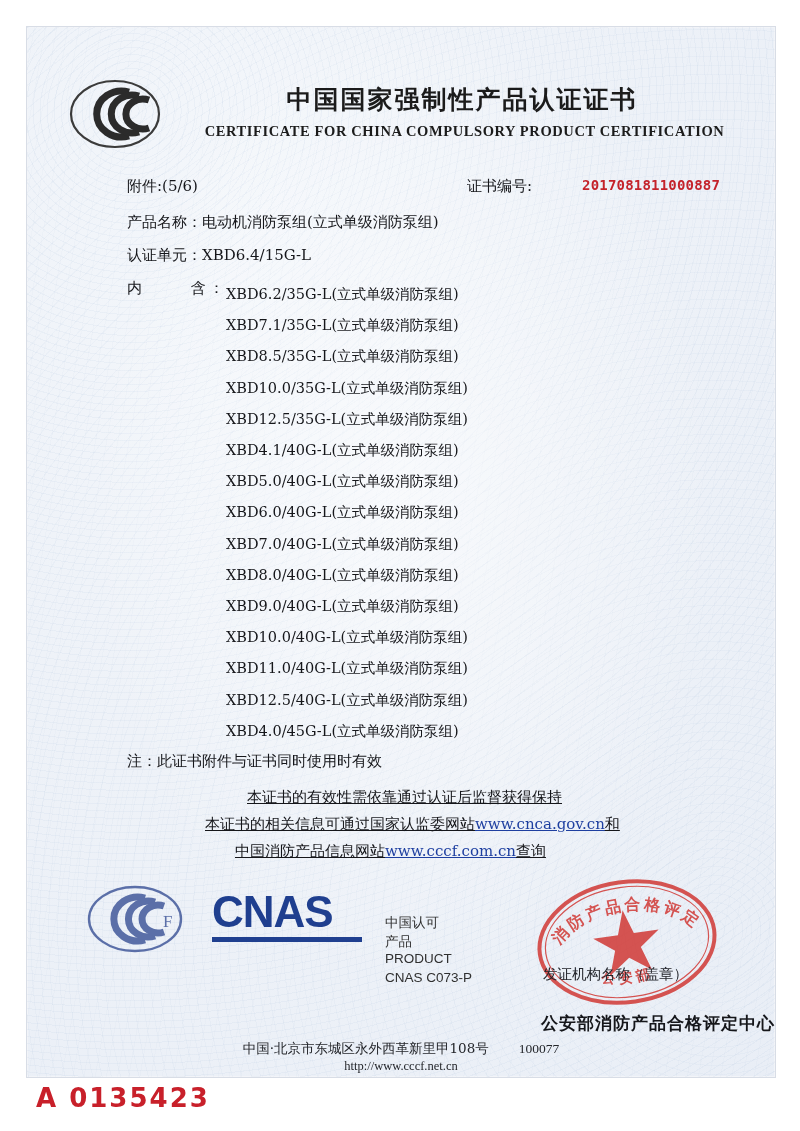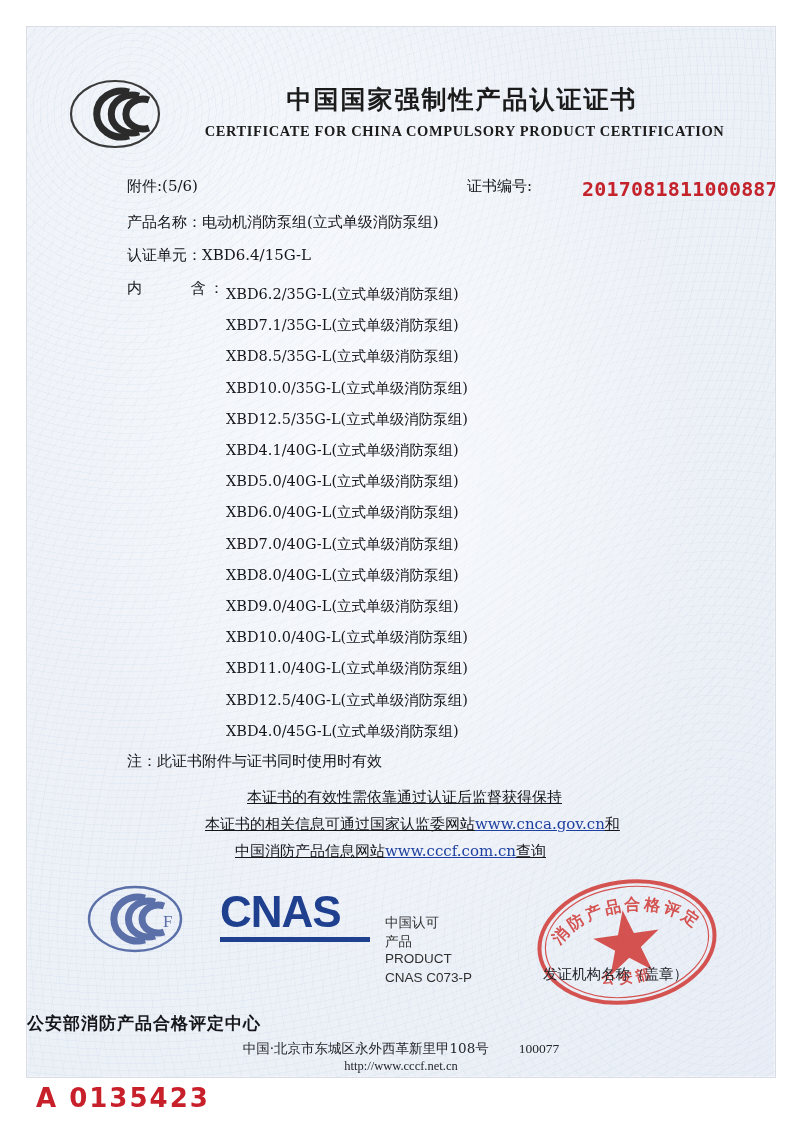--- a/index.html
+++ b/index.html
@@ -107,21 +107,21 @@
     font-family: "DejaVu Serif", serif;
   }
 
   #attach-row { left: 100px; top: 150px; }
   #certno-label { left: 440px; top: 150px; }
   #certno-value {
     left: 555px; top: 150px;
     color: #c4232b;
     font-family: "DejaVu Sans Mono", monospace;
     font-weight: bold;
-    font-size: 20px;
+    font-size: 14px;
     letter-spacing: 0.2px;
   }
   #product-row { left: 100px; top: 186px; }
   #unit-row    { left: 100px; top: 219px; }
   #contains-label { left: 100px; top: 252px; letter-spacing: 22px; }
   #contains-colon { left: 182px; top: 252px; }
 
   .model-list {
     position: absolute;
     left: 199px;
@@ -162,21 +162,20 @@
     top: 858px;
     width: 96px;
     height: 68px;
   }
   .cnas-logo {
     position: absolute;
     left: 185px;
     top: 862px;
     width: 158px;
     height: 62px;
-    margin-left: 8px;
   }
   .cnas-text {
     font-family: "Liberation Sans", sans-serif;
     font-weight: bold;
     font-size: 44px;
     letter-spacing: -1px;
     color: #1f3f8f;
     line-height: 46px;
   }
   .cnas-bar {
@@ -212,21 +211,21 @@
     font-family: "DejaVu Serif", serif;
     font-size: 14.5px;
     color: #23252b;
     white-space: nowrap;
   }
 
   .center-org {
     position: absolute;
     left: 0; top: 985px;
     width: 748px;
-    text-align: left;
+    text-align: right;
     font-family: "DejaVu Serif", serif;
     font-weight: bold;
     font-size: 17px;
     letter-spacing: 1px;
     color: #15161a;
   }
   .center-addr {
     position: absolute;
     left: 0; top: 1013px;
     width: 748px;

